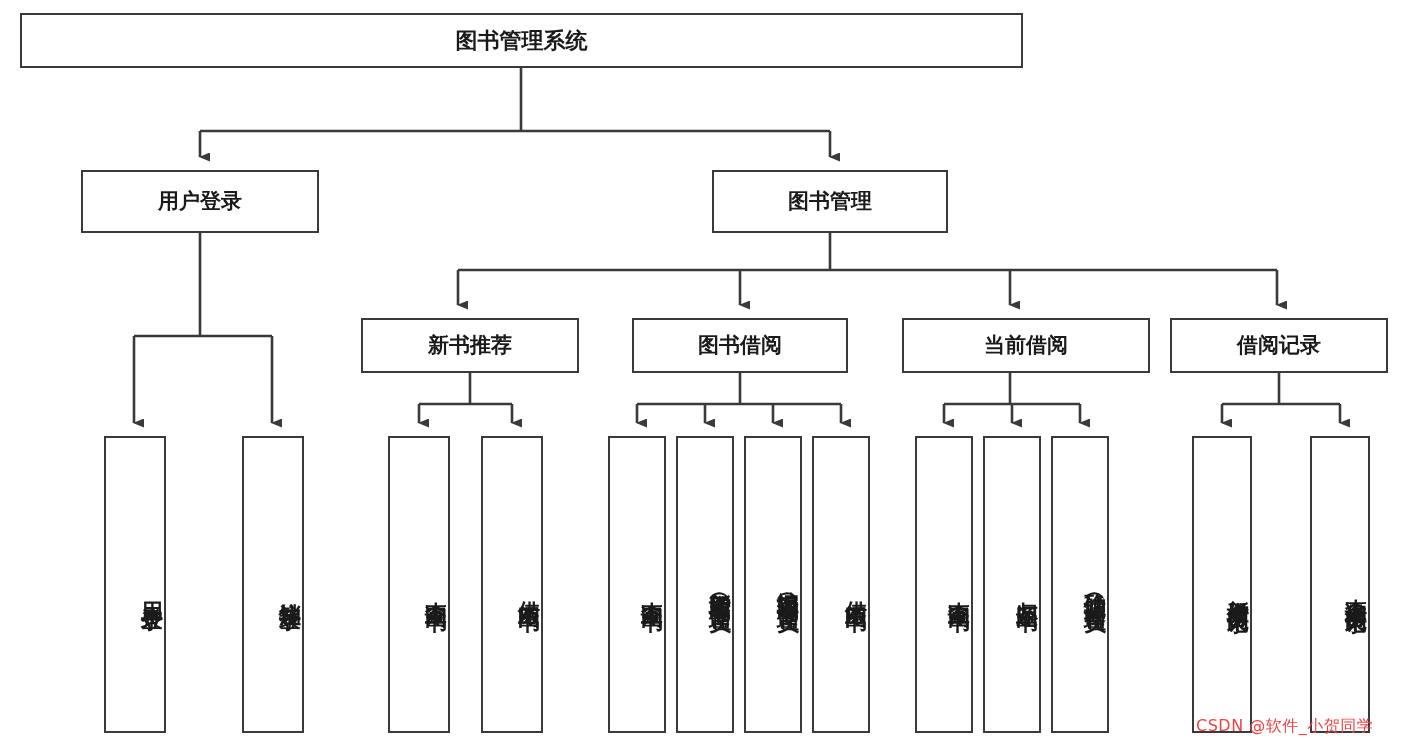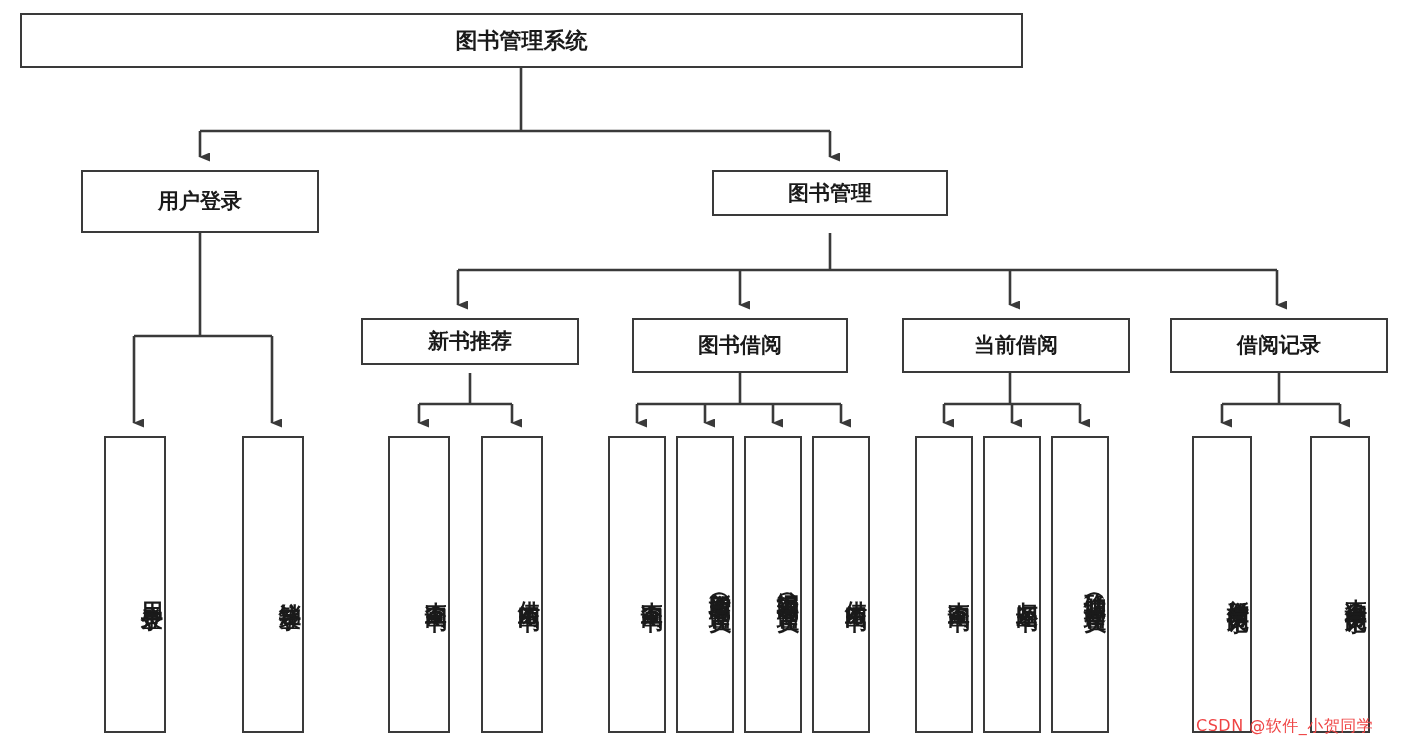--- a/index.html
+++ b/index.html
@@ -110,31 +110,31 @@
       </g>
   </svg>
 
   <div class="node root" id="node-root" style="left: 20px; top: 13px; width: 1003px; height: 55px;">
       <span>图书管理系统</span>
     </div>
 
   <div class="node lvl1" id="node-l1-0" style="left: 81px; top: 170px; width: 238px; height: 63px;">
       <span>用户登录</span>
     </div>
-  <div class="node lvl1" id="node-l1-1" style="left: 712px; top: 170px; width: 236px; height: 46px;">
+  <div class="node lvl1" id="node-l1-1" style="left: 712px; top: 170px; width: 236px; height: 63px;">
       <span>图书管理</span>
     </div>
 
-  <div class="node lvl2" id="node-l2-0" style="left: 361px; top: 318px; width: 218px; height: 47px;">
+  <div class="node lvl2" id="node-l2-0" style="left: 361px; top: 318px; width: 218px; height: 55px;">
       <span>新书推荐</span>
     </div>
   <div class="node lvl2" id="node-l2-1" style="left: 632px; top: 318px; width: 216px; height: 55px;">
       <span>图书借阅</span>
     </div>
-  <div class="node lvl2" id="node-l2-2" style="left: 902px; top: 318px; width: 228px; height: 55px;">
+  <div class="node lvl2" id="node-l2-2" style="left: 902px; top: 318px; width: 248px; height: 55px;">
       <span>当前借阅</span>
     </div>
   <div class="node lvl2" id="node-l2-3" style="left: 1170px; top: 318px; width: 218px; height: 55px;">
       <span>借阅记录</span>
     </div>
 
   <div class="node leaf" id="node-leaf-0" style="left: 104px; top: 436px; width: 62px; height: 297px;">
       <span>用户登录</span>
     </div>
   <div class="node leaf" id="node-leaf-1" style="left: 242px; top: 436px; width: 62px; height: 297px;">

